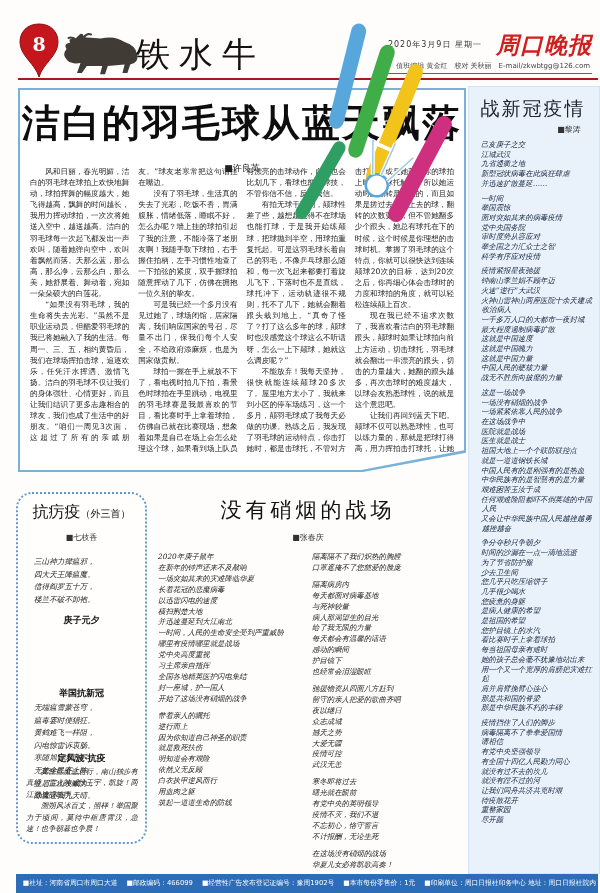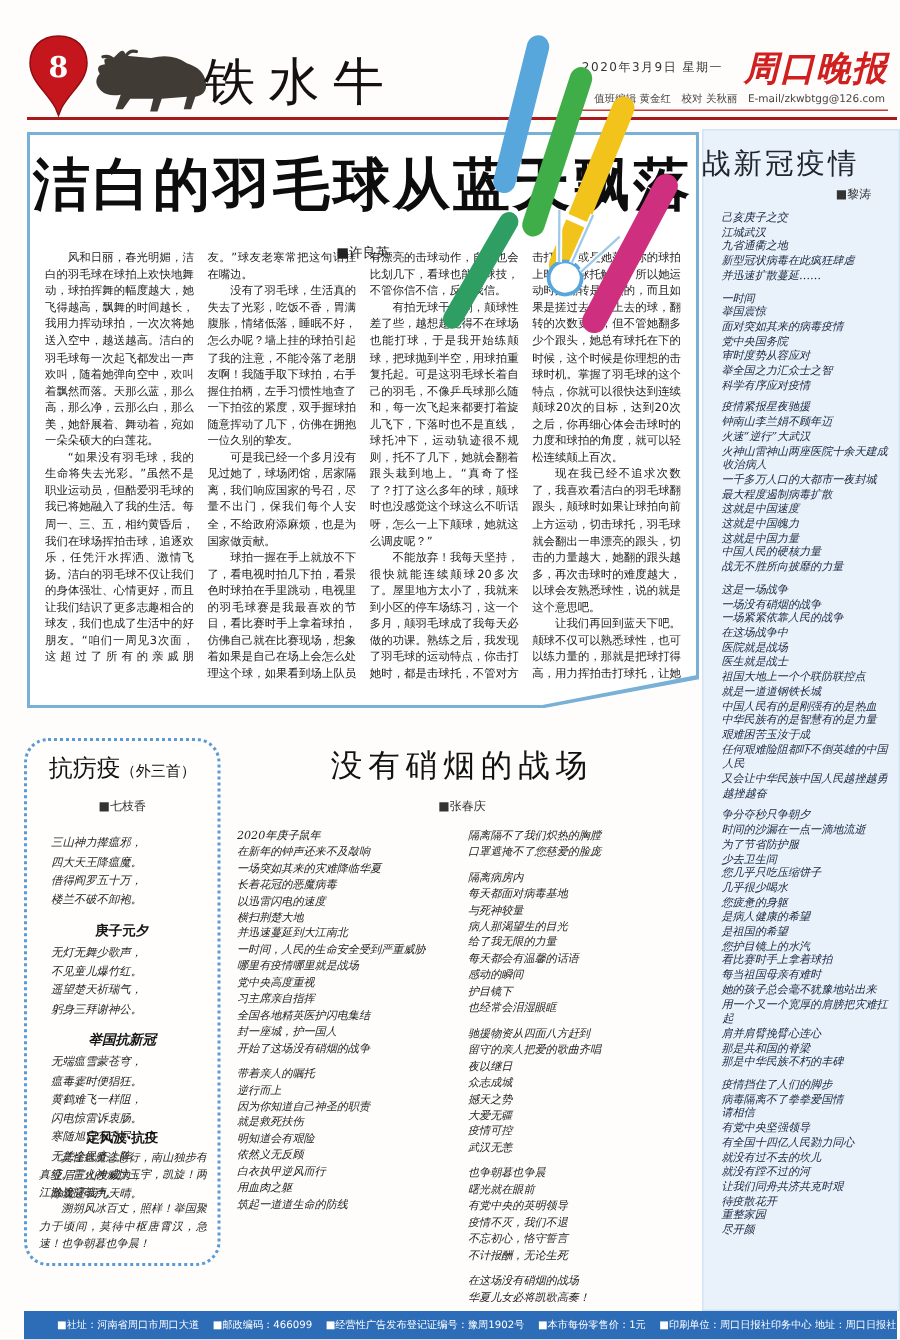--- a/index.html
+++ b/index.html
@@ -23,21 +23,21 @@
   #headline{left:0;top:8px;width:100%;text-align:center;font-size:38px;font-weight:900;
       letter-spacing:2px;color:#0d0d0d;font-family:"DejaVu Serif","Liberation Serif",serif;z-index:6;}
   #byline-main{left:0;top:56px;width:100%;text-align:center;font-size:9px;color:#222;z-index:6;margin-top:16px;}
   #article-cols{left:10px;top:76px;width:424px;height:298px;overflow:hidden;
       column-count:4;column-gap:9px;font-size:7.6px;line-height:11.1px;text-align:justify;color:#222;}
   #article-cols p{margin:0;text-indent:2em;}
   
   #ribbons{left:288px;top:18px;width:180px;height:220px;z-index:5;pointer-events:none;}
   
   #sidebar{left:468px;top:86px;width:130px;height:786px;background:#e9f2fb;border:1px solid #d4e4f4;}
-  #sidebar-title{left:468px;top:96px;width:130px;font-size:19px;letter-spacing:2px;
+  #sidebar-title{left:468px;top:96px;width:130px;text-align:center;font-size:19px;letter-spacing:2px;
       color:#20262e;font-family:"DejaVu Serif",serif;}
   #sidebar-byline{left:468px;top:124px;width:130px;text-align:center;font-size:8px;color:#333;padding-left:36px;}
   #sidebar-poem{left:475px;top:140px;width:119px;height:726px;overflow:hidden;
       font-size:7.4px;line-height:9.7px;color:#17253f;font-style:italic;
       font-family:"DejaVu Serif","Liberation Serif",serif;}
   #sidebar-poem p{margin:0;padding-left:0.9em;text-indent:-0.1em;}
   #sidebar-poem p:empty{height:5px;}
   
   #left-box{left:16px;top:492px;width:131px;height:352px;border:2px dotted #5b9bd5;
       border-radius:16px;box-sizing:border-box;background:#fffefd;}
@@ -58,22 +58,22 @@
       color:#111;font-family:"DejaVu Serif",serif;}
   #mid-byline{left:150px;top:532px;width:316px;text-align:center;font-size:8px;color:#333;}
   .mcol{top:552px;width:152px;height:316px;overflow:hidden;font-size:7.4px;line-height:10.9px;
       color:#1c1c1c;font-style:italic;font-family:"DejaVu Serif",serif;}
   .mcol p{margin:0;}
   .mcol p:empty{height:6px;}
   #mid-col1{left:158px;}
   #mid-col2{left:312px;}
   
   #footer{left:16px;top:874px;width:582px;height:19px;background:#2d6cb6;color:#fff;
-      font-size:6.8px;line-height:19px;display:flex;gap:9px;padding:0 22px;box-sizing:border-box;
-      white-space:nowrap;overflow:hidden;}
+      font-size:6.8px;line-height:19px;display:flex;gap:9px;padding:0 2px;box-sizing:border-box;
+      white-space:nowrap;overflow:hidden;justify-content:flex-end;}
   #footer p{margin:0;display:inline-block;}
 </style>
 </head>
 <body>
 
 <div id="page">
 
   <div class="abs" style="left:18px;top:22px;width:42px;height:56px;z-index:2;">
     <svg width="42" height="56" viewBox="0 0 42 56">
       <path d="M21 2 C33 2 40 10 40 20 C40 32 29 39 23 50 L21 55 L19 50 C13 39 2 32 2 20 C2 10 9 2 21 2 Z" fill="#c4161c" stroke="#8e0e12" stroke-width="1"></path>
@@ -208,27 +208,21 @@
     <span>抗疠疫</span><small>（外三首）</small>
   </div>
   <div class="abs" id="left-byline">■七枝香</div>
   <div class="abs lpoem" style="top:556px;height:52px;">
       <p>三山神力撵瘟邪，</p>
       <p>四大天王降瘟魔。</p>
       <p>借得阎罗五十万，</p>
       <p>楼兰不破不卸袍。</p>
     </div>
   <div class="abs lsub" style="top:614px;">庚子元夕</div>
-  <div class="abs lpoem" style="top:629px;height:52px;">
-      <p>无灯无舞少歌声，</p>
-      <p>不见童儿爆竹红。</p>
-      <p>遥望楚天祈瑞气，</p>
-      <p>躬身三拜谢神公。</p>
-    </div>
-  <div class="abs lsub" style="top:687px;font-style:italic;">举国抗新冠</div>
+  <div class="abs lsub" style="top:687px;">举国抗新冠</div>
   <div class="abs lpoem" style="top:702px;height:102px;">
       <p>无端瘟雪蒙苍穹，</p>
       <p>瘟毒霎时便猖狂。</p>
       <p>黄鹤难飞一样阻，</p>
       <p>闪电惊雷诉衷肠。</p>
       <p>寒随旭日东升尽，</p>
       <p>无恙全民齐上阵。</p>
       <p>亚眉三山发威力，</p>
       <p>除魔还我九天晴。</p>
     </div>
@@ -283,21 +277,21 @@
       <p></p>
       <p>驰援物资从四面八方赶到</p>
       <p>留守的亲人把爱的歌曲齐唱</p>
       <p>夜以继日</p>
       <p>众志成城</p>
       <p>撼天之势</p>
       <p>大爱无疆</p>
       <p>疫情可控</p>
       <p>武汉无恙</p>
       <p></p>
-      <p>也争朝暮也争晨</p>
+      <p>寒冬即将过去</p>
       <p>曙光就在眼前</p>
       <p>有党中央的英明领导</p>
       <p>疫情不灭，我们不退</p>
       <p>不忘初心，恪守誓言</p>
       <p>不计报酬，无论生死</p>
       <p></p>
       <p>在这场没有硝烟的战场</p>
       <p>华夏儿女必将凯歌高奏！</p>
     </div>
 

